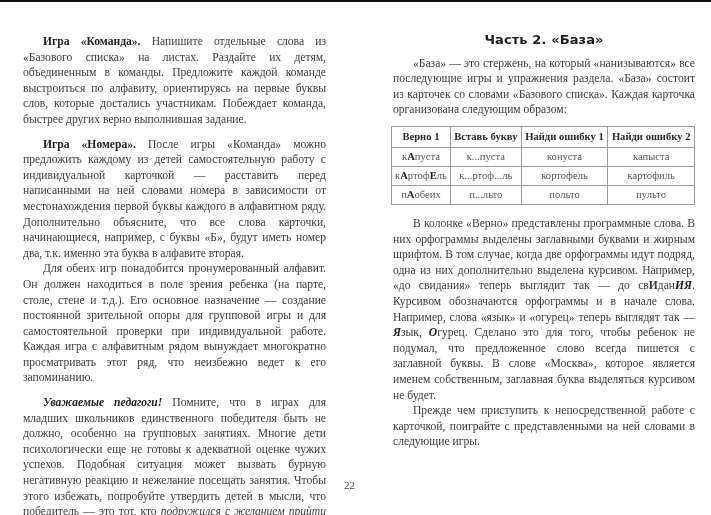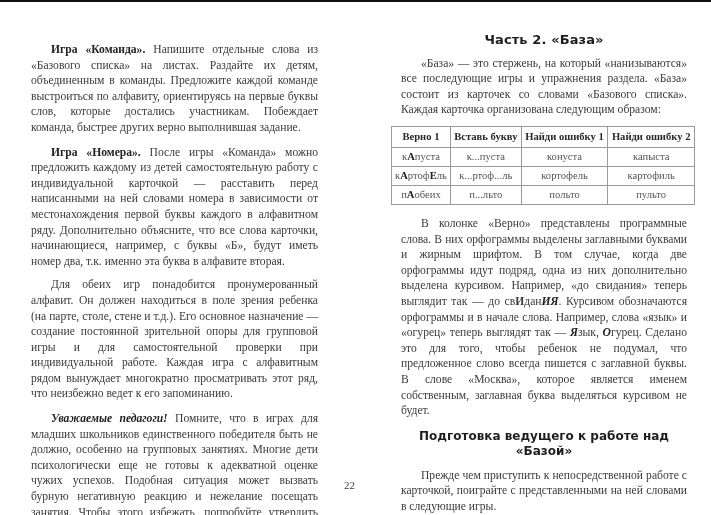--- a/index.html
+++ b/index.html
@@ -9,21 +9,21 @@
     font-family: "Liberation Serif", "DejaVu Serif", serif;
     color: #3a3a3a;
   }
   .topbar { position: absolute; left: 0; top: 0; width: 711px; height: 2px; background: #111; }
   .page { position: absolute; top: 0; height: 515px; }
   .page.left { left: 0; width: 355px; }
   .page.right { left: 355px; width: 356px; }
   .col { position: absolute; font-size: 11.6px; line-height: 15.6px; text-align: justify; hyphens: manual; }
   .page.left .col { left: 23px; width: 303px; top: 34px; }
   .page.right .col { left: 38px; width: 302px; top: 32px; }
-  p { margin: 8px; text-indent: 20px; }
+  p { margin: 0; text-indent: 20px; }
   p.gap { margin-top: 9px; }
   .bold { font-weight: bold; color: #222; }
   .bi { font-weight: bold; font-style: italic; color: #222; }
   .it { font-style: italic; }
   h2 {
     font-family: "DejaVu Sans", "Liberation Sans", sans-serif;
     font-weight: bold; font-size: 13px; text-align: center;
     margin: 0 0 8px 0; color: #1e1e1e; letter-spacing: 0.1px;
   }
   h3 {
@@ -88,17 +88,16 @@
         <tr>
           <td><span>п</span><b>А</b><span>обеих</span></td>
           <td>п...льто</td>
           <td>польто</td>
           <td>пульто</td>
         </tr>
       </tbody>
     </table>
     </div>
     <p><span>В колонке «Верно» представлены программные слова. В них орфограммы выделены заглавными буквами и жирным шрифтом. В том случае, когда две орфограммы идут подряд, одна из них дополнительно выделена курсивом. Например, «до свидания» теперь выглядит так — до св</span><b>И</b><span>дан</span><span class="bi">ИЯ</span><span>. Курсивом обозначаются орфограммы и в начале слова. Например, слова «язык» и «огурец» теперь выглядят так — </span><span class="bi">Я</span><span>зык, </span><span class="bi">О</span><span>гурец. Сделано это для того, чтобы ребенок не подумал, что предложенное слово всегда пишется с заглавной буквы. В слове «Москва», которое является именем собственным, заглавная буква выделяться курсивом не будет.</span></p>
-    <h3>Подготовка ведущего к работе над «Базой»</h3>
     <p>Прежде чем приступить к непосредственной работе с карточкой, поиграйте с представленными на ней словами в следующие игры.</p>
 
   </div>
 </div>
 
 </body></html>

